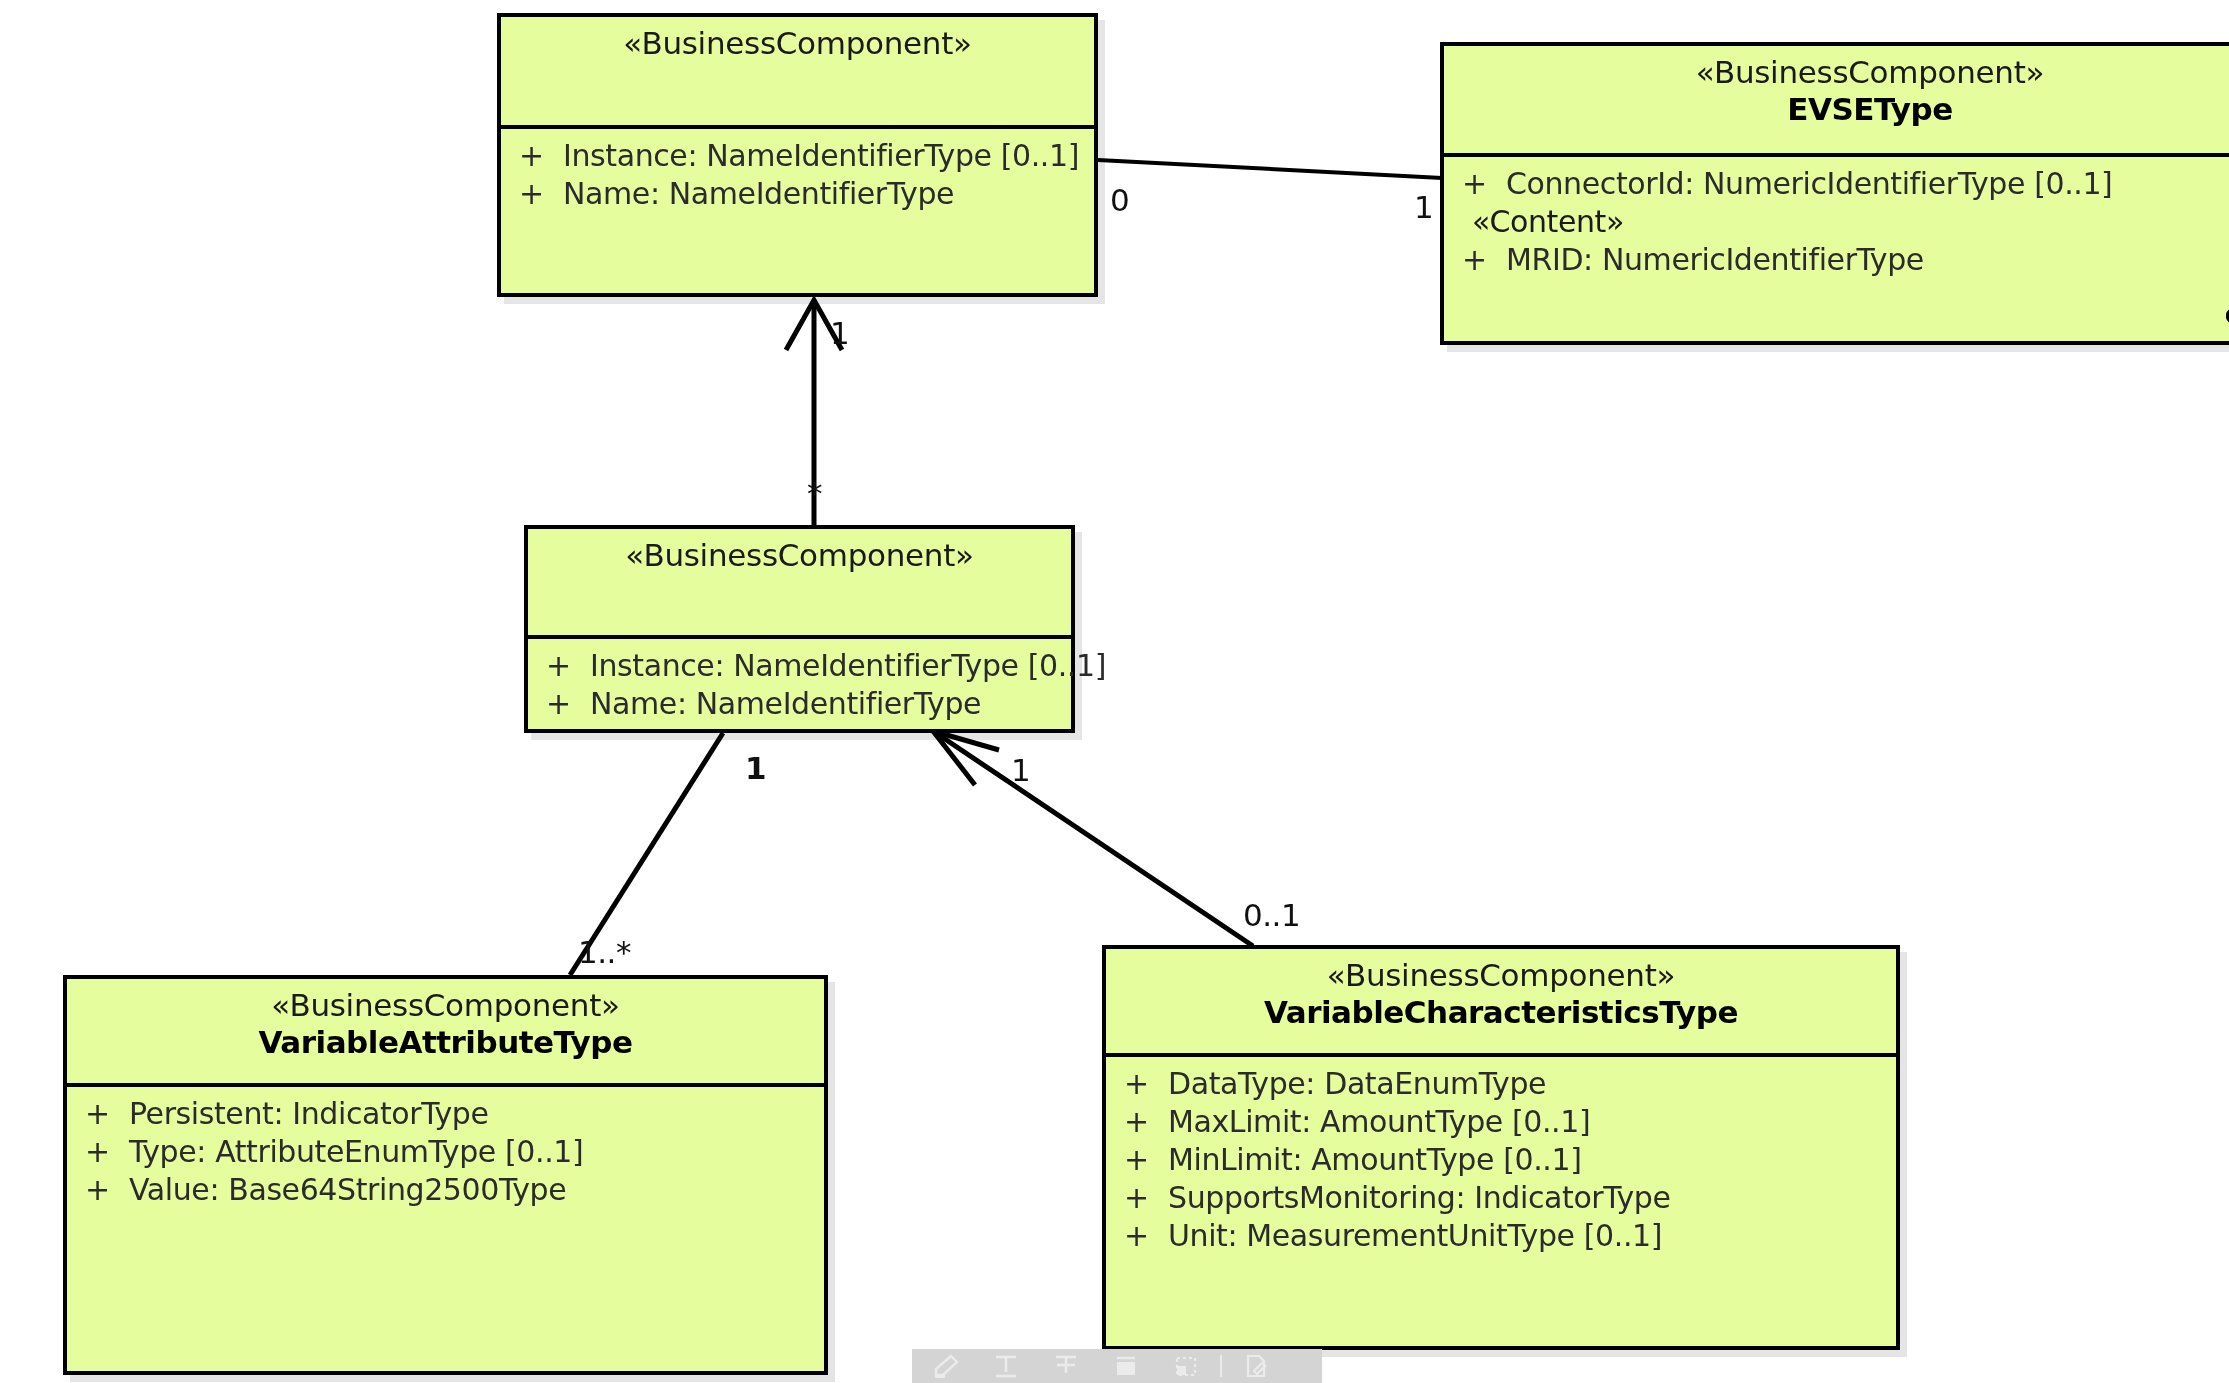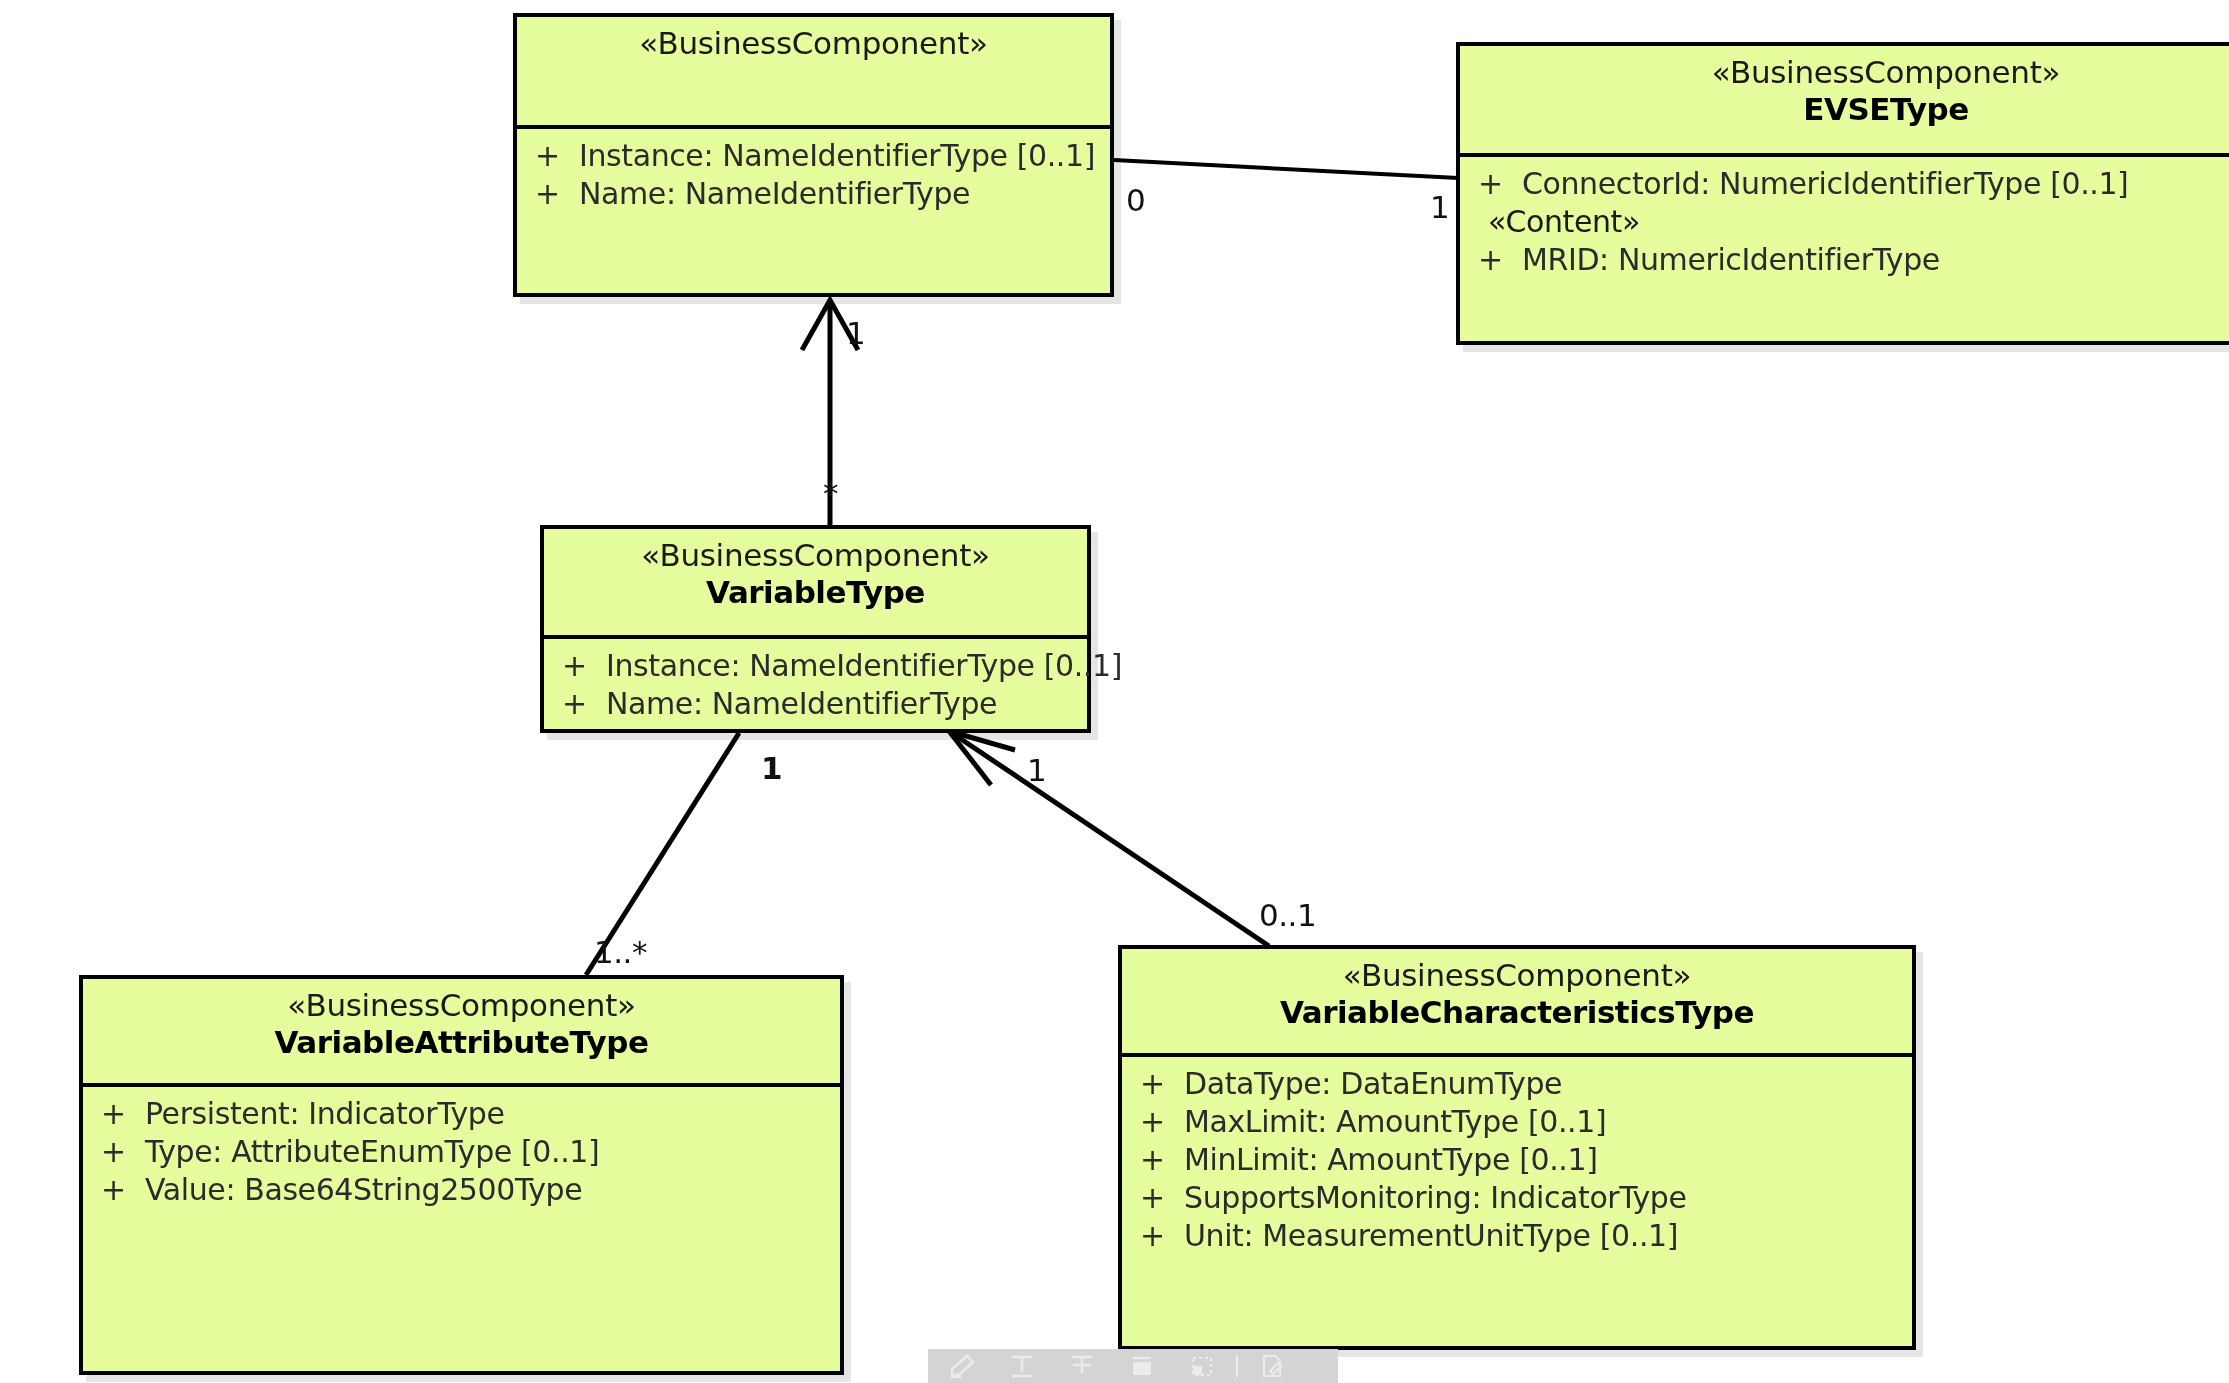--- a/index.html
+++ b/index.html
@@ -2,21 +2,21 @@
 <html><head>
 <meta charset="utf-8">
 <title>UML Class Diagram</title>
 <style>
   html,body{margin:0;padding:0;background:#ffffff;}
   body{
     width:2229px;height:1383px;position:relative;overflow:hidden;
     font-family:"DejaVu Sans","Liberation Sans",sans-serif;
     -webkit-font-smoothing:antialiased;
   }
-  #canvas{position:absolute;left:16px;top:0;width:2031px;height:1383px;}
+  #canvas{position:absolute;left:0;top:0;width:2031px;height:1383px;}
 
   
   #edges{position:absolute;left:0;top:0;width:2229px;height:1383px;z-index:1;}
 
   
   .uml-class{
     position:absolute;z-index:3;
     background:#e6fd9e;
     border:4px solid #000000;
     box-sizing:border-box;
@@ -145,21 +145,20 @@
           <ellipse cx="43" cy="11" rx="9.5" ry="7.5" fill="none" stroke="#000" stroke-width="3.5"></ellipse>
           <line x1="20" y1="11" x2="34" y2="11" stroke="#000" stroke-width="3.5"></line>
         </svg>
       </span>
     </div>
   </div>
 
   <div class="uml-class" style="left:524px;top:525px;width:551px;height:208px;">
     <div class="uml-header" style="height:110px;">
       <span class="stereotype">«BusinessComponent»</span>
-      <span class="classname">VariableType</span>
     </div>
     <div class="uml-body">
       <div class="attr-row">
         <span class="attr-vis">+</span><span class="attr-text">Instance: NameIdentifierType [0..1]</span>
       </div>
       <div class="attr-row">
         <span class="attr-vis">+</span><span class="attr-text">Name: NameIdentifierType</span>
       </div>
     </div>
   </div>

